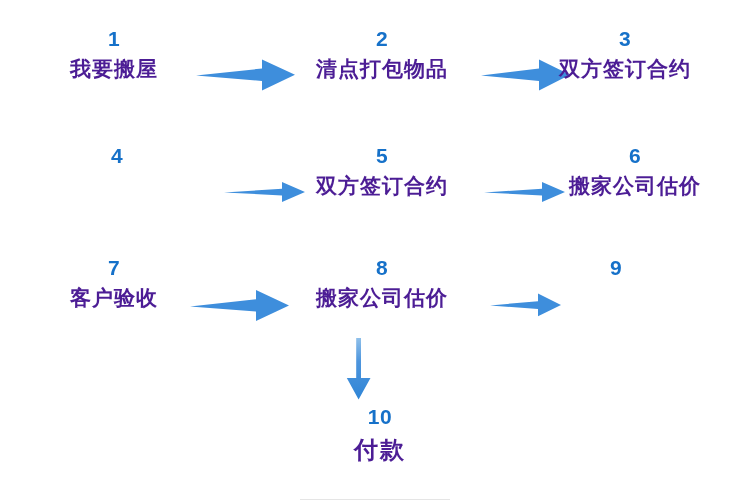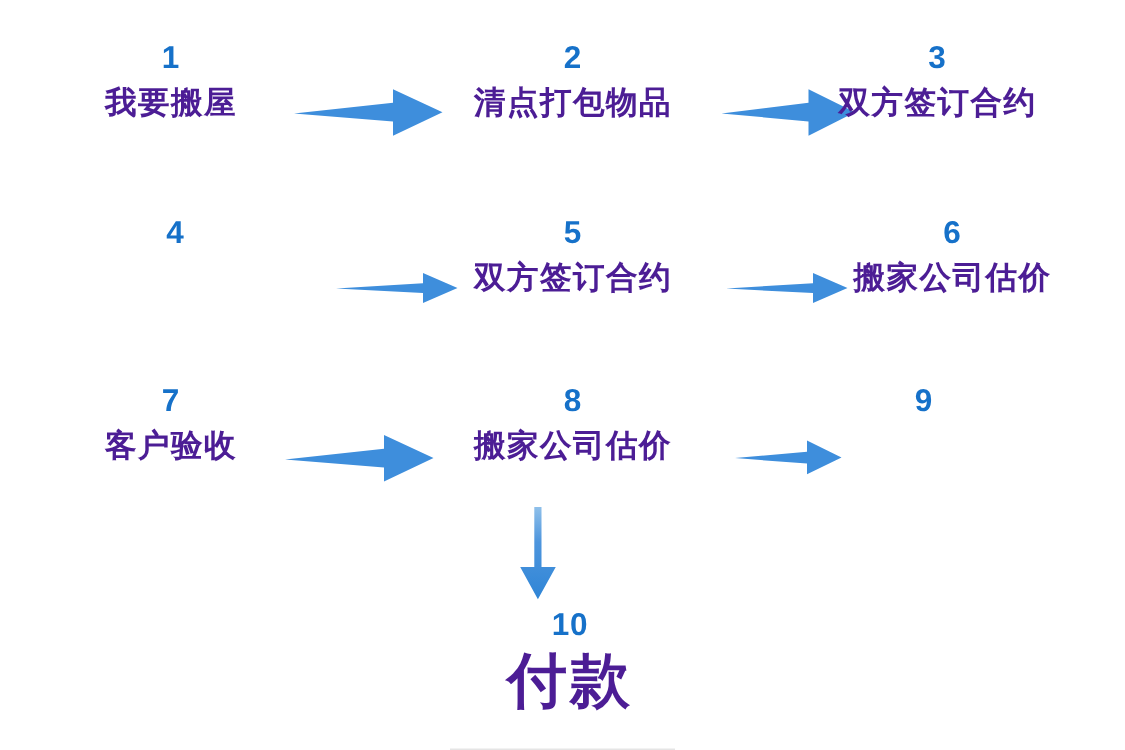--- a/index.html
+++ b/index.html
@@ -43,23 +43,22 @@
     font-size: 21px;
     font-weight: bold;
     color: #4c1d95;
     letter-spacing: 1px;
   }
   .step.final .num {
     font-size: 21px;
     margin-bottom: 11px;
   }
   .step.final .label {
-    font-size: 40px;
+    font-size: 24px;
     letter-spacing: 2px;
-    font-family: Liberation Mono, monospace;
   }
 
   
   .arrow {
     position: absolute;
     display: block;
   }
   .arrow svg { display: block; overflow: visible; }
 
   .bottom-rule {

